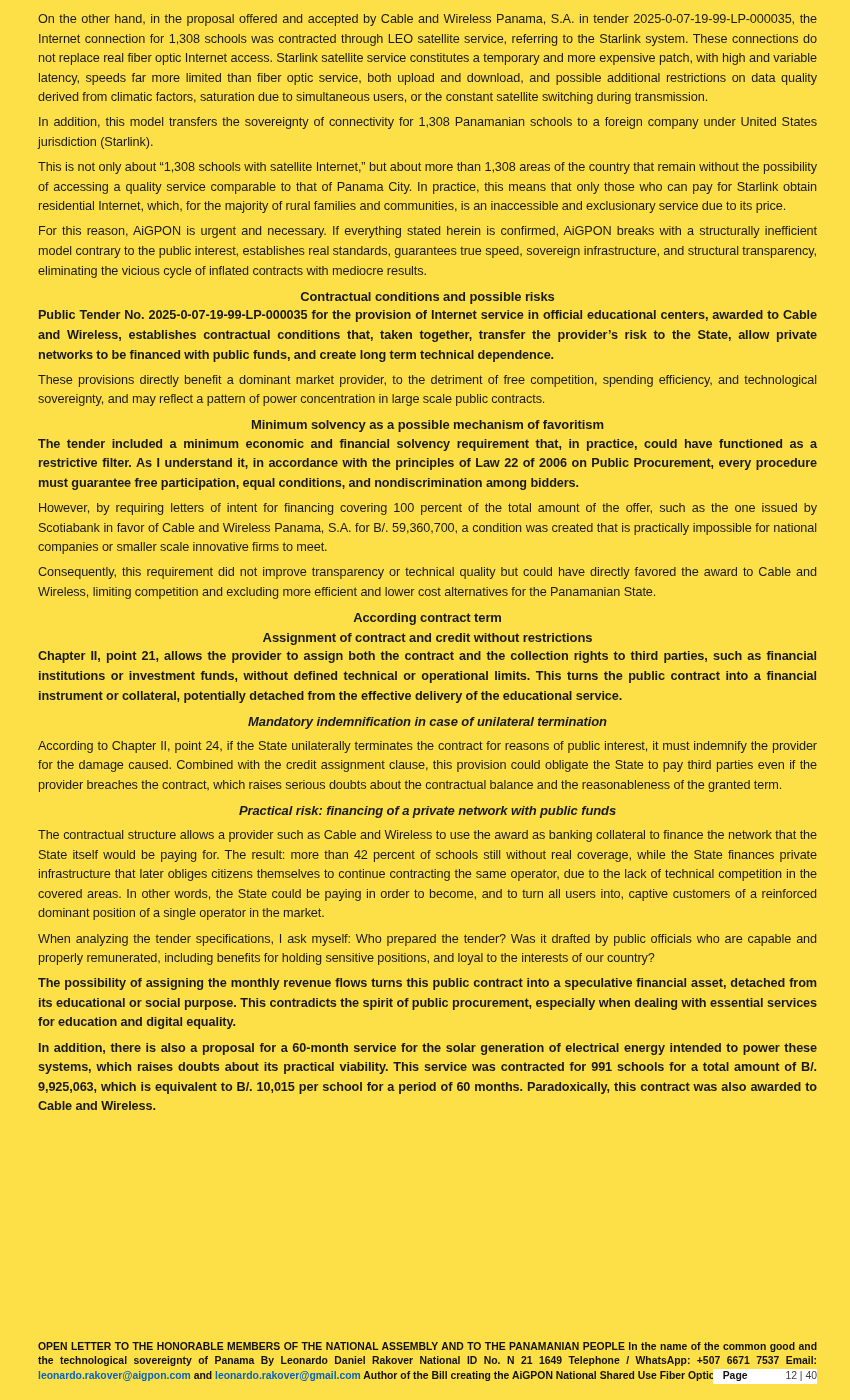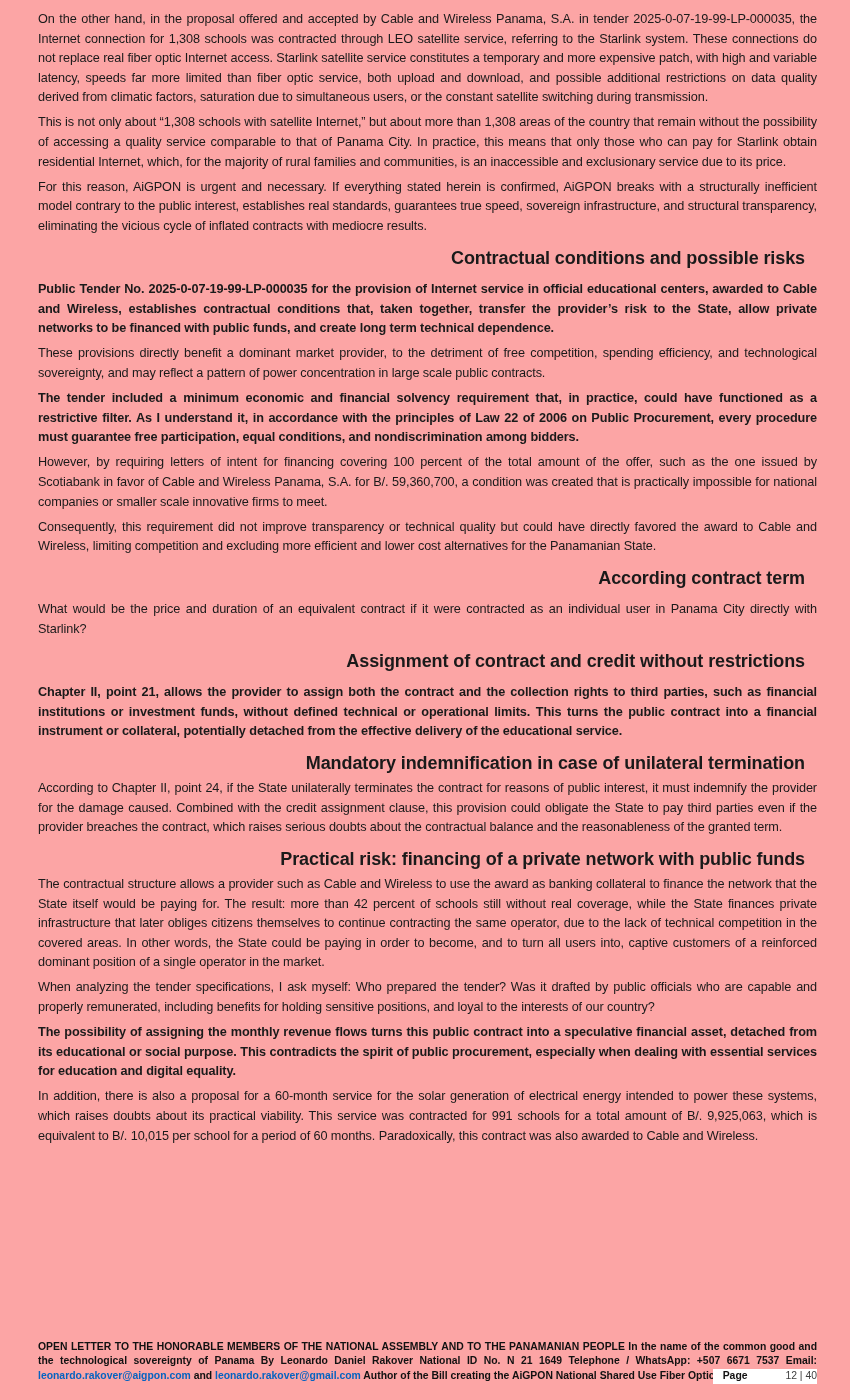--- a/index.html
+++ b/index.html
@@ -4,21 +4,21 @@
 <style>
   html, body {
     margin: 0;
     padding: 0;
     background: #ffffff;
   }
   .page {
     position: relative;
     width: 850px;
     height: 1400px;
-    background: #fca5a5;
+    background: #fde047;
     overflow: hidden;
     font-family: "Liberation Sans", sans-serif;
     color: #1a1a1a;
   }
   .body-text {
     position: absolute;
     top: 10px;
     left: 38px;
     right: 33px;
     font-size: 12.7px;
@@ -28,30 +28,31 @@
   }
   .para {
     margin: 0 0 5.5px 0;
   }
   .para.tight {
     margin-top: 0;
     font-weight: bold;
   }
   .heading {
     font-weight: bold;
-    font-size: 18px;
+    font-size: 13px;
     line-height: 19.6px;
-    margin: 12px;
-    text-align: right;
+    margin: 0;
+    text-align: center;
   }
   .heading.gap-after {
     margin-bottom: 5.5px;
+    font-style: italic;
   }
   .bold-para {
-    font-weight: normal;
+    font-weight: bold;
   }
   .footer {
     position: absolute;
     left: 38px;
     right: 33px;
     bottom: 16px;
     font-size: 10.4px;
     line-height: 14.8px;
     font-weight: bold;
     text-align: justify;
@@ -75,33 +76,34 @@
     margin-left: 35px;
   }
 </style>
 </head>
 <body>
 
 <div class="page">
 
   <div class="body-text">
     <p class="para">On the other hand, in the proposal offered and accepted by Cable and Wireless Panama, S.A. in tender 2025-0-07-19-99-LP-000035, the Internet connection for 1,308 schools was contracted through LEO satellite service, referring to the Starlink system. These connections do not replace real fiber optic Internet access. Starlink satellite service constitutes a temporary and more expensive patch, with high and variable latency, speeds far more limited than fiber optic service, both upload and download, and possible additional restrictions on data quality derived from climatic factors, saturation due to simultaneous users, or the constant satellite switching during transmission.</p>
+    <p class="para">In addition, this model transfers the sovereignty of connectivity for 1,308 Panamanian schools to a foreign company under United States jurisdiction (Starlink).</p>
     <p class="para">This is not only about “1,308 schools with satellite Internet,” but about more than 1,308 areas of the country that remain without the possibility of accessing a quality service comparable to that of Panama City. In practice, this means that only those who can pay for Starlink obtain residential Internet, which, for the majority of rural families and communities, is an inaccessible and exclusionary service due to its price.</p>
     <p class="para">For this reason, AiGPON is urgent and necessary. If everything stated herein is confirmed, AiGPON breaks with a structurally inefficient model contrary to the public interest, establishes real standards, guarantees true speed, sovereign infrastructure, and structural transparency, eliminating the vicious cycle of inflated contracts with mediocre results.</p>
 
     <h2 class="heading">Contractual conditions and possible risks</h2>
     <p class="para tight">Public Tender No. 2025-0-07-19-99-LP-000035 for the provision of Internet service in official educational centers, awarded to Cable and Wireless, establishes contractual conditions that, taken together, transfer the provider’s risk to the State, allow private networks to be financed with public funds, and create long term technical dependence.</p>
     <p class="para">These provisions directly benefit a dominant market provider, to the detriment of free competition, spending efficiency, and technological sovereignty, and may reflect a pattern of power concentration in large scale public contracts.</p>
 
+    <h2 class="heading">Minimum solvency as a possible mechanism of favoritism</h2>
     <p class="para tight">The tender included a minimum economic and financial solvency requirement that, in practice, could have functioned as a restrictive filter. As I understand it, in accordance with the principles of Law 22 of 2006 on Public Procurement, every procedure must guarantee free participation, equal conditions, and nondiscrimination among bidders.</p>
     <p class="para">However, by requiring letters of intent for financing covering 100 percent of the total amount of the offer, such as the one issued by Scotiabank in favor of Cable and Wireless Panama, S.A. for B/. 59,360,700, a condition was created that is practically impossible for national companies or smaller scale innovative firms to meet.</p>
     <p class="para">Consequently, this requirement did not improve transparency or technical quality but could have directly favored the award to Cable and Wireless, limiting competition and excluding more efficient and lower cost alternatives for the Panamanian State.</p>
 
     <h2 class="heading">According contract term</h2>
-    <p class="para">What would be the price and duration of an equivalent contract if it were contracted as an individual user in Panama City directly with Starlink?</p>
 
     <h2 class="heading">Assignment of contract and credit without restrictions</h2>
     <p class="para tight">Chapter II, point 21, allows the provider to assign both the contract and the collection rights to third parties, such as financial institutions or investment funds, without defined technical or operational limits. This turns the public contract into a financial instrument or collateral, potentially detached from the effective delivery of the educational service.</p>
 
     <h2 class="heading gap-after">Mandatory indemnification in case of unilateral termination</h2>
     <p class="para">According to Chapter II, point 24, if the State unilaterally terminates the contract for reasons of public interest, it must indemnify the provider for the damage caused. Combined with the credit assignment clause, this provision could obligate the State to pay third parties even if the provider breaches the contract, which raises serious doubts about the contractual balance and the reasonableness of the granted term.</p>
 
     <h2 class="heading gap-after">Practical risk: financing of a private network with public funds</h2>
     <p class="para">The contractual structure allows a provider such as Cable and Wireless to use the award as banking collateral to finance the network that the State itself would be paying for. The result: more than 42 percent of schools still without real coverage, while the State finances private infrastructure that later obliges citizens themselves to continue contracting the same operator, due to the lack of technical competition in the covered areas. In other words, the State could be paying in order to become, and to turn all users into, captive customers of a reinforced dominant position of a single operator in the market.</p>
     <p class="para">When analyzing the tender specifications, I ask myself: Who prepared the tender? Was it drafted by public officials who are capable and properly remunerated, including benefits for holding sensitive positions, and loyal to the interests of our country?</p>

